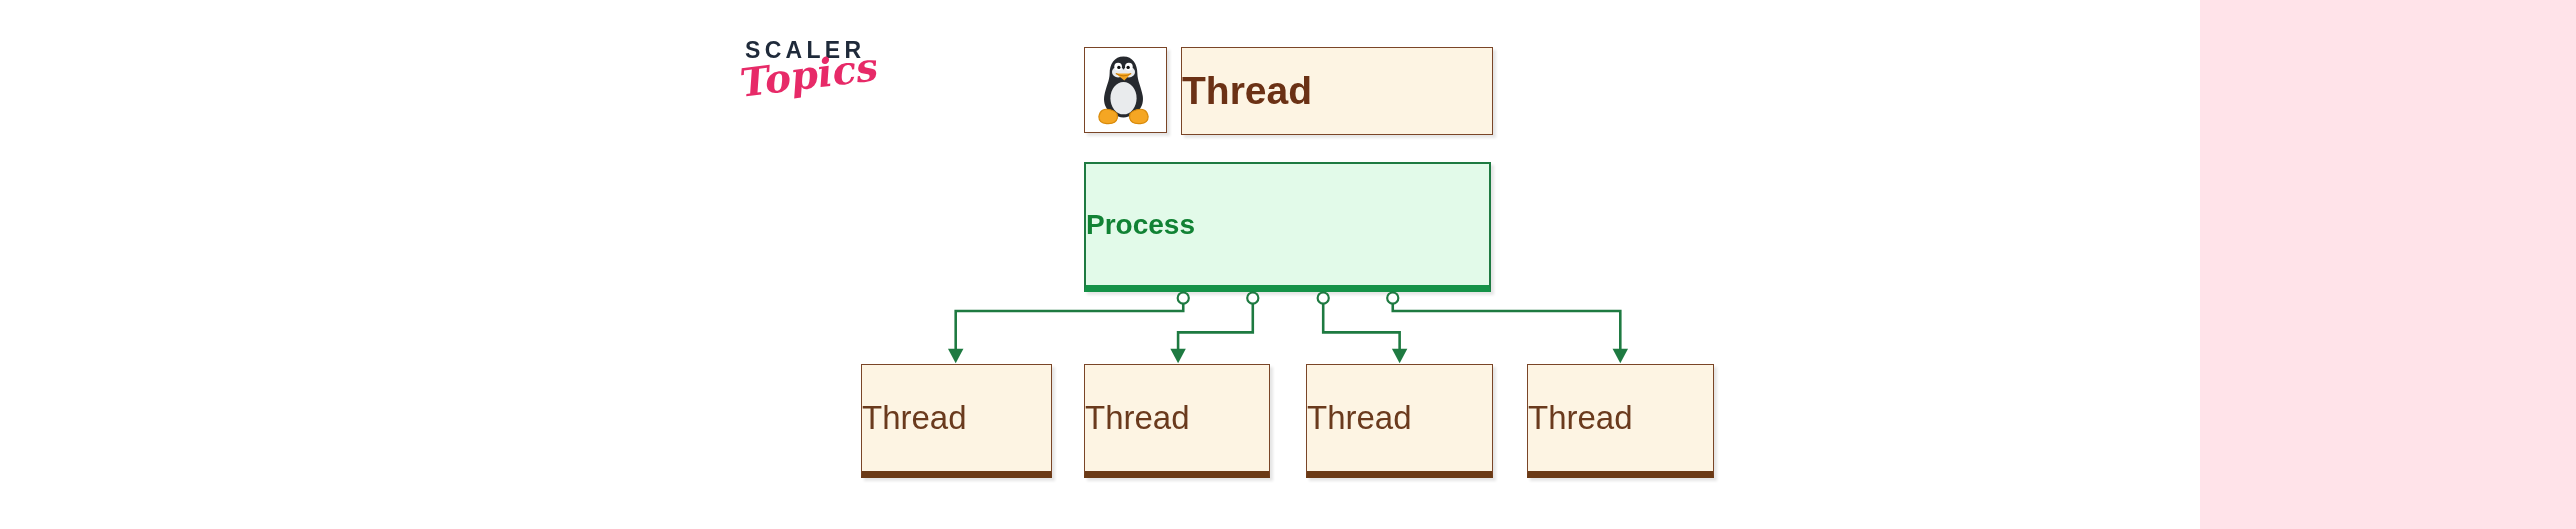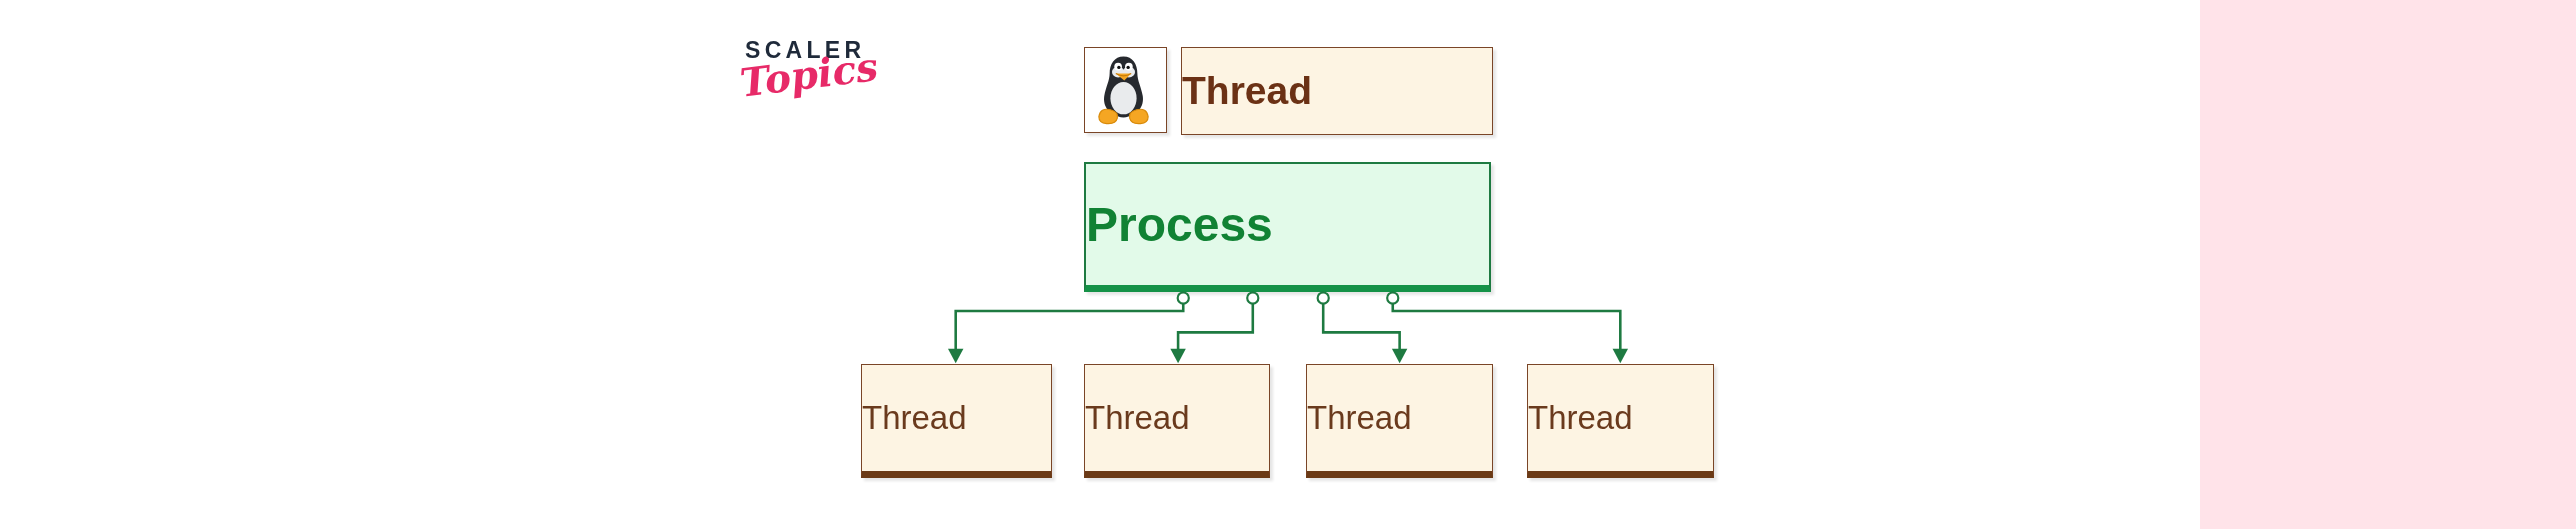--- a/index.html
+++ b/index.html
@@ -77,21 +77,21 @@
 
   .process-box {
     left: 1084px;
     top: 162px;
     width: 407px;
     height: 130px;
     background: #e2fae9;
     border: 2.6px solid #1e7a41;
     border-bottom: 7.7px solid #149247;
     color: #118234;
-    font-size: 48px;
+    font-size: 28px;
     font-weight: bold;
   }
 
   .thread-box {
     top: 364px;
     height: 114px;
     background: #fdf4e3;
     border: 1.7px solid #7a4527;
     border-bottom: 7.7px solid #6b3a16;
     color: #6a3a1d;

